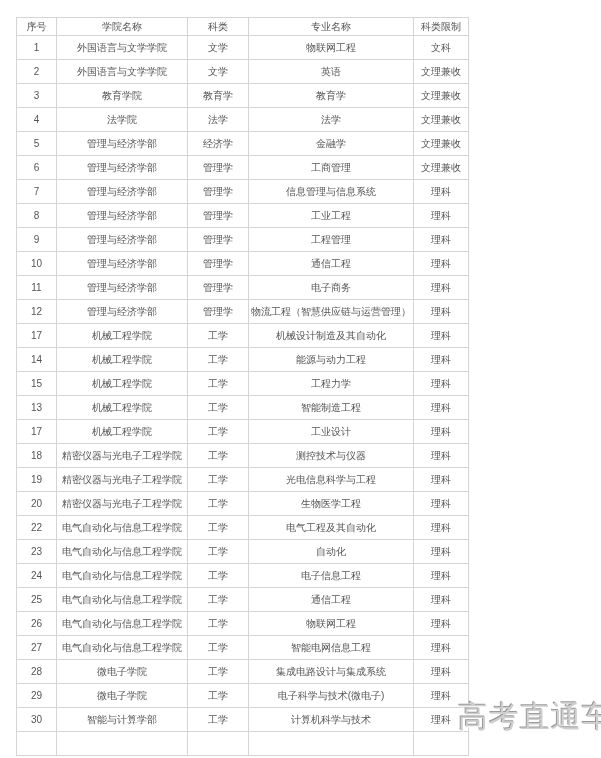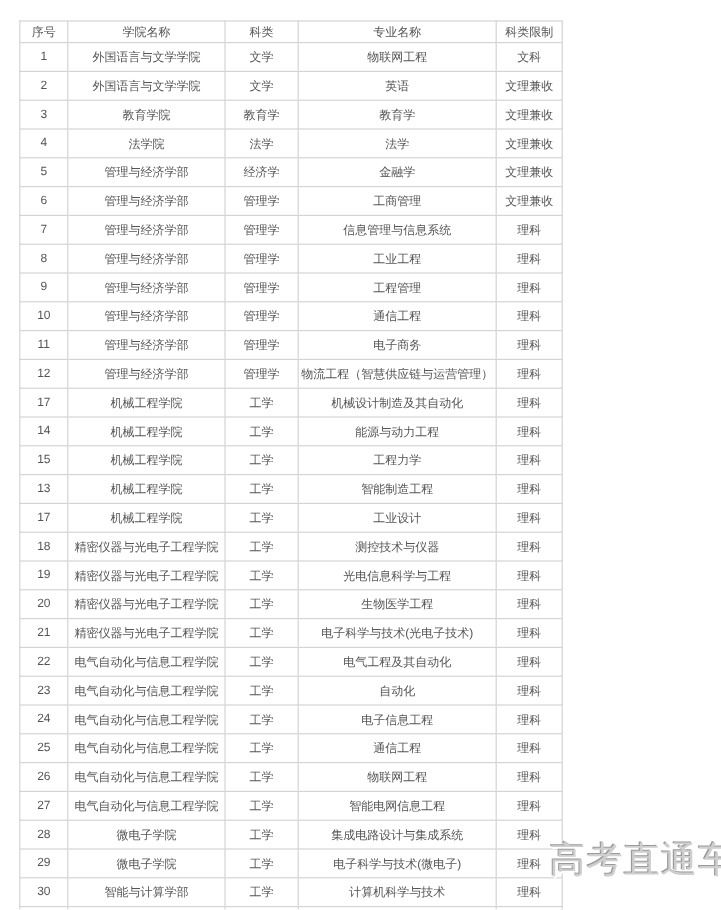--- a/index.html
+++ b/index.html
@@ -204,27 +204,20 @@
         <td>理科</td>
       </tr>
       <tr>
         <td>20</td>
         <td>精密仪器与光电子工程学院</td>
         <td>工学</td>
         <td>生物医学工程</td>
         <td>理科</td>
       </tr>
       <tr>
-        <td>21</td>
-        <td>精密仪器与光电子工程学院</td>
-        <td>工学</td>
-        <td>电子科学与技术(光电子技术)</td>
-        <td>理科</td>
-      </tr>
-      <tr>
         <td>22</td>
         <td>电气自动化与信息工程学院</td>
         <td>工学</td>
         <td>电气工程及其自动化</td>
         <td>理科</td>
       </tr>
       <tr>
         <td>23</td>
         <td>电气自动化与信息工程学院</td>
         <td>工学</td>

